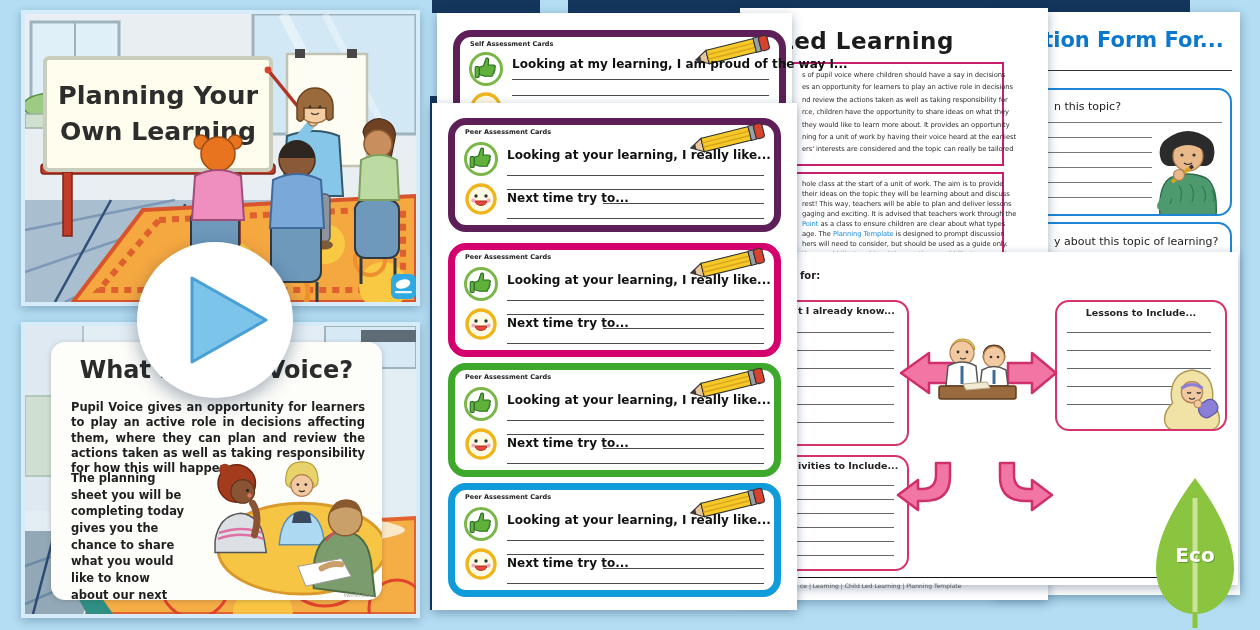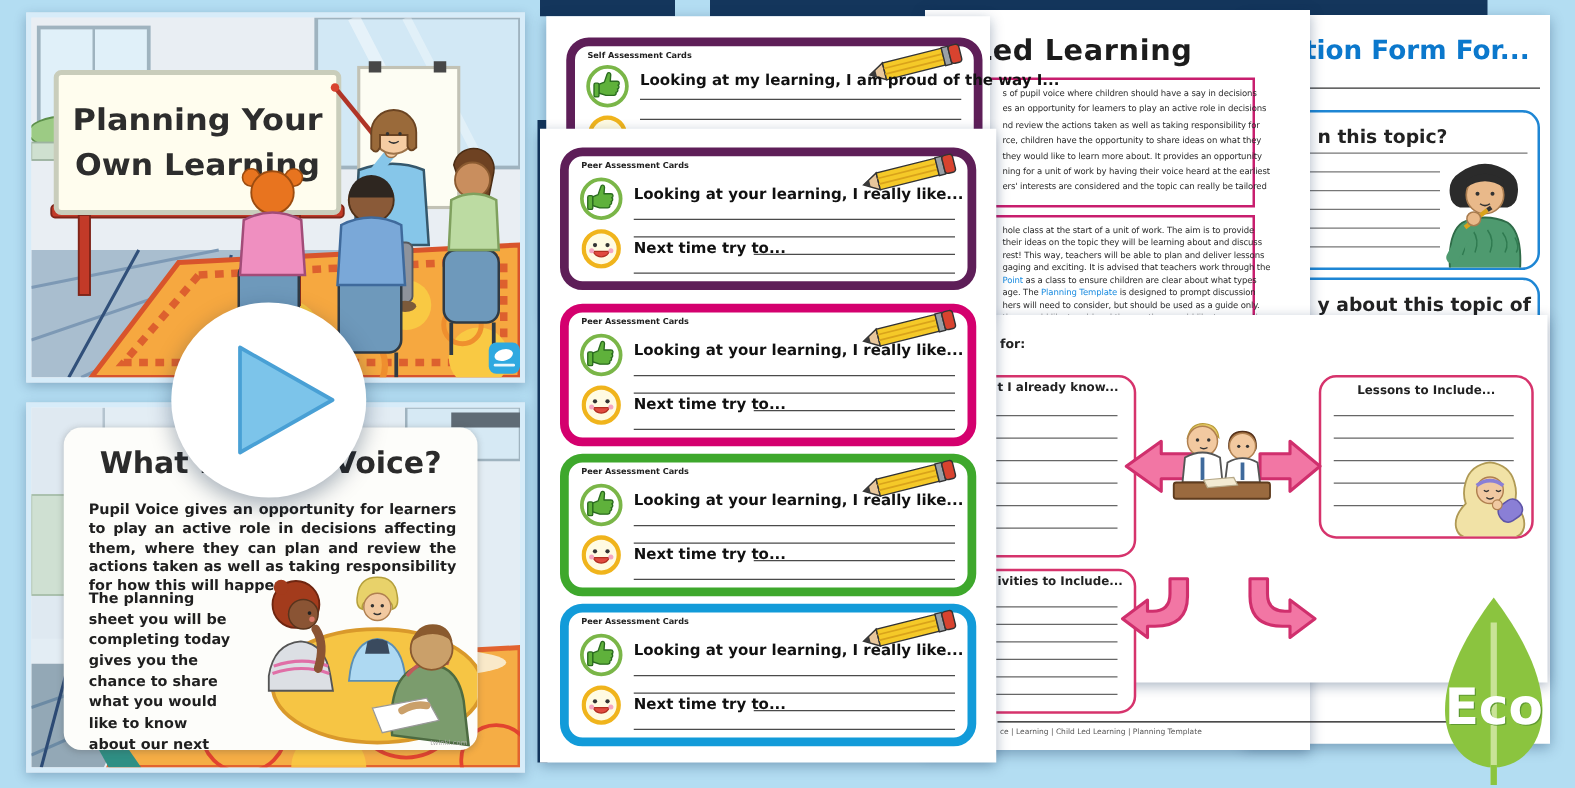--- a/index.html
+++ b/index.html
@@ -34,36 +34,36 @@
   .cl-title{position:absolute;font-size:23px;font-weight:bold;color:#1c1c1c;white-space:nowrap;letter-spacing:.5px;}
   .mbox{position:absolute;border:2.5px solid #c81e6e;background:#fff;}
   .tinytext{position:absolute;font-size:6.8px;color:#2d2d2d;letter-spacing:-.1px;}
   .tinytext div{white-space:nowrap;}
   .lh12 div{line-height:12.4px;} .lh10 div{line-height:10px;}
   .blue{color:#1b8ce0;font-weight:normal;}
   .faded{opacity:.45;}
   
   .con-title{position:absolute;font-size:21px;font-weight:bold;color:#0b78cc;white-space:nowrap;}
   .bluebox{position:absolute;border:2.5px solid #1e86d4;border-radius:14px;background:#fff;overflow:hidden;}
-  .q{position:absolute;font-size:15px;font-weight:bold;color:#222;white-space:nowrap;}
+  .q{position:absolute;font-size:11px;font-weight:normal;color:#222;white-space:nowrap;}
   .gline{position:absolute;border-top:1px solid #777;}
   
   .pinkbox{position:absolute;border:2.5px solid #d6336c;border-radius:14px;background:#fff;overflow:hidden;}
   .boxlabel{position:absolute;left:0;top:5px;width:100%;text-align:center;font-size:9.5px;font-weight:bold;color:#222;white-space:nowrap;}
   .fraglabel{position:absolute;font-size:9.5px;font-weight:bold;color:#222;white-space:nowrap;}
   .bline{position:absolute;border-top:1px solid #666;}
   .maintopic{position:absolute;border:3px solid #d6336c;border-radius:12px;background:#fff;}
   .footer-line{position:absolute;border-top:1.6px solid #111;}
   .footer-text{position:absolute;font-size:6px;color:#555;white-space:nowrap;}
   
   #badge{position:absolute;left:967px;top:531px;width:270px;height:66px;background:#66a13c;border-radius:3px;
          box-shadow:0 2px 6px rgba(20,60,10,.3);}
   #badge-label{position:absolute;left:22px;top:14px;font-size:30px;color:#fff;letter-spacing:1px;text-shadow:1px 1px 0 #4d8229;}
   #leaf{position:absolute;left:1148px;top:476px;width:94px;height:154px;}
-  #eco-label{position:absolute;left:1152px;top:543px;width:86px;text-align:center;font-size:40px;font-weight:bold;color:#fff;text-shadow:1px 1px 0 #5f9a31;}
+  #eco-label{position:absolute;left:1152px;top:543px;width:86px;text-align:center;font-size:20px;font-weight:bold;color:#fff;text-shadow:1px 1px 0 #5f9a31;}
 </style>
 </head>
 <body>
 
 <svg width="0" height="0" style="position:absolute">
   <defs>
     <g id="pencil">
       <polygon points="2,13 16,5 16,21" fill="#e8c79c" stroke="#333" stroke-width="1.3"></polygon>
       <polygon points="2,13 8,9.6 8,16.4" fill="#3a3a3a"></polygon>
       <rect x="16" y="5" width="56" height="16" fill="#f5c928" stroke="#333" stroke-width="1.3"></rect>
@@ -143,21 +143,21 @@
       <div>their ideas on the topic they will be learning about and discuss</div>
       <div>rest! This way, teachers will be able to plan and deliver lessons</div>
       <div>gaging and exciting. It is advised that teachers work through the</div>
       <div><span class="blue">Point</span><span> as a class to ensure children are clear about what types</span></div>
       <div><span>age. The </span><span class="blue">Planning Template</span><span> is designed to prompt discussion</span></div>
       <div>hers will need to consider, but should be used as a guide only.</div>
       <div class="faded">they would like to add and themes they would like to cover, the</div>
     </div>
   </div>
 
-  <div class="page" style="left:760px;top:252px;width:478px;height:294px">
+  <div class="page" style="left:760px;top:252px;width:478px;height:333px">
     <div class="fraglabel" style="left:40px;top:18px;font-size:10px">for:</div>
 
     <div class="pinkbox" style="left:8px;top:48px;width:137px;height:142px">
       <div class="bline" style="left:10px;top:30px;width:114px"></div>
       <div class="bline" style="left:10px;top:48px;width:114px"></div>
       <div class="bline" style="left:10px;top:66px;width:114px"></div>
       <div class="bline" style="left:10px;top:84px;width:114px"></div>
       <div class="bline" style="left:10px;top:102px;width:114px"></div>
       <div class="bline" style="left:10px;top:120px;width:114px"></div>
     </div>

